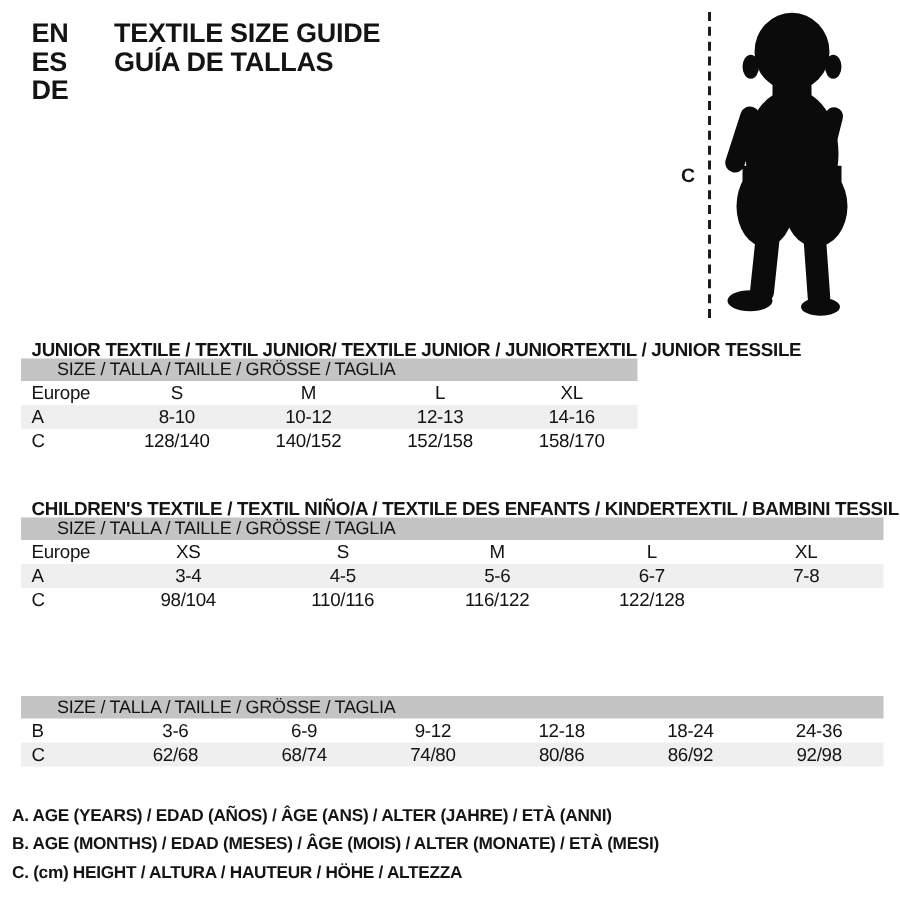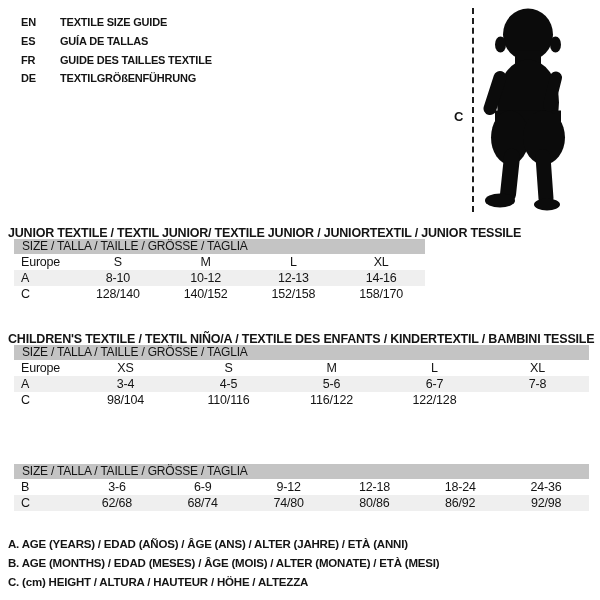--- a/index.html
+++ b/index.html
@@ -4,40 +4,40 @@
 <style>
   html,body { margin:0; padding:0; background:#fff; }
   .page {
     position:relative; width:600px; height:600px; overflow:hidden;
     background:#ffffff; color:#141414;
     font-family:"Liberation Sans", sans-serif;
     letter-spacing:-0.2px;
   }
   
   .lang-list { position:absolute; left:21px; top:13px; }
-  .lang-row { display:flex; font-weight:700; font-size:11px; line-height:18.8px; }
+  .lang-row { display:flex; font-weight:700; font-size:18px; line-height:18.8px;gap:16px; }
   .lang-code { width:39px; }
   
   .figure { position:absolute; left:452px; top:6px; width:121px; height:208px; }
   .dash-line { position:absolute; left:20px; top:2px; height:204px; width:0; border-left:2px dashed #1c1c1c; }
   .c-label { position:absolute; left:2px; top:103px; font-weight:700; font-size:13px; }
   .baby-svg { position:absolute; left:31px; top:0; width:90px; height:206px; }
   
-  .sec-title { position:absolute; left:8px; font-weight:700; font-size:12.5px; line-height:15px; white-space:nowrap; }
+  .sec-title { position:absolute; left:21px; font-weight:700; font-size:12.5px; line-height:15px; white-space:nowrap; }
   #title1 { top:216px; }
   #title2 { top:322px; }
   #title3 { top:424px; }
   
   .tbl { position:absolute; left:14px; font-size:12.5px; }
   #table1 { top:239px; width:411px; }
   #table2 { top:345px; width:575px; }
   #table3 { top:464px; width:575px; }
   .bar {
     height:15px; line-height:15px; background:#c4c4c4;
-    padding-left:8px; font-size:12px;
+    padding-left:24px; font-size:12px;
   }
   .row { display:grid; height:16px; line-height:16px; }
   .t4 .row { grid-template-columns:60px repeat(4, 1fr); }
   .t5 .row { grid-template-columns:60px repeat(5, 1fr); }
   .t6 .row { grid-template-columns:60px repeat(6, 1fr); }
   .row .lbl { text-align:left; padding-left:7px; }
   .row .cell { text-align:center; }
   .row.shaded { background:#efefef; }
   
   .notes { position:absolute; left:8px; top:535px; }
@@ -51,26 +51,21 @@
   <div class="lang-list">
     <div class="lang-row">
       <span class="lang-code">EN</span>
       <span class="lang-text">TEXTILE SIZE GUIDE</span>
     </div>
     <div class="lang-row">
       <span class="lang-code">ES</span>
       <span class="lang-text">GUÍA DE TALLAS</span>
     </div>
     <div class="lang-row">
-      <span class="lang-code">FR</span>
-      <span class="lang-text">GUIDE DES TAILLES TEXTILE</span>
-    </div>
-    <div class="lang-row">
       <span class="lang-code">DE</span>
-      <span class="lang-text">TEXTILGRÖßENFÜHRUNG</span>
     </div>
   </div>
 
   <div class="figure">
     <div class="dash-line"></div>
     <span class="c-label">C</span>
     <svg class="baby-svg" viewBox="0 0 90 205" xmlns="http://www.w3.org/2000/svg">
       <g fill="#0b0b0b" stroke="none">
         <ellipse cx="45" cy="28" rx="25" ry="26"></ellipse>
         <ellipse cx="17.5" cy="38" rx="5.5" ry="8"></ellipse>

